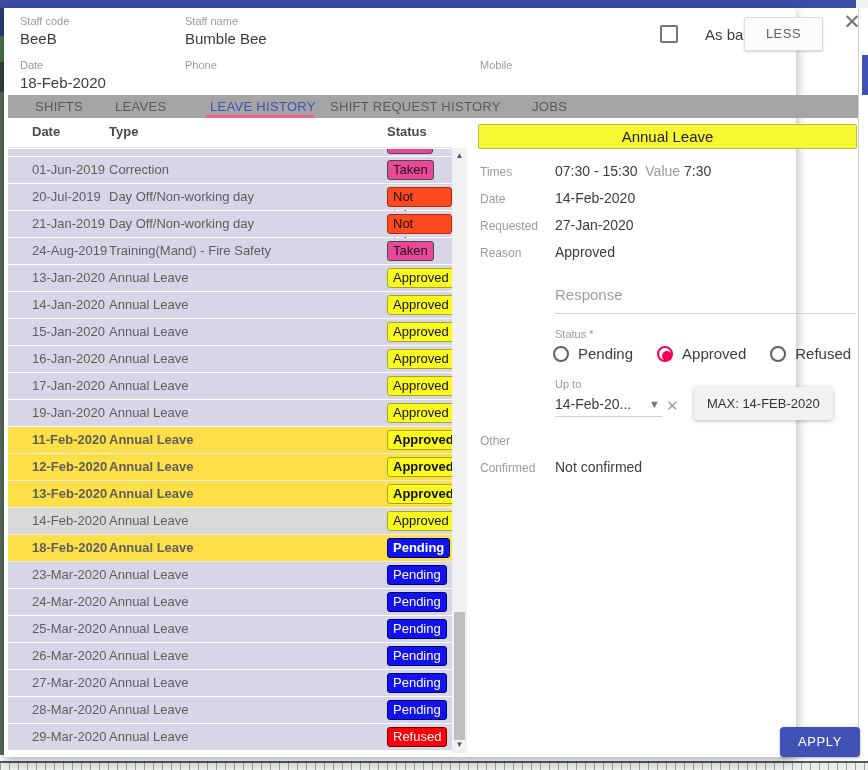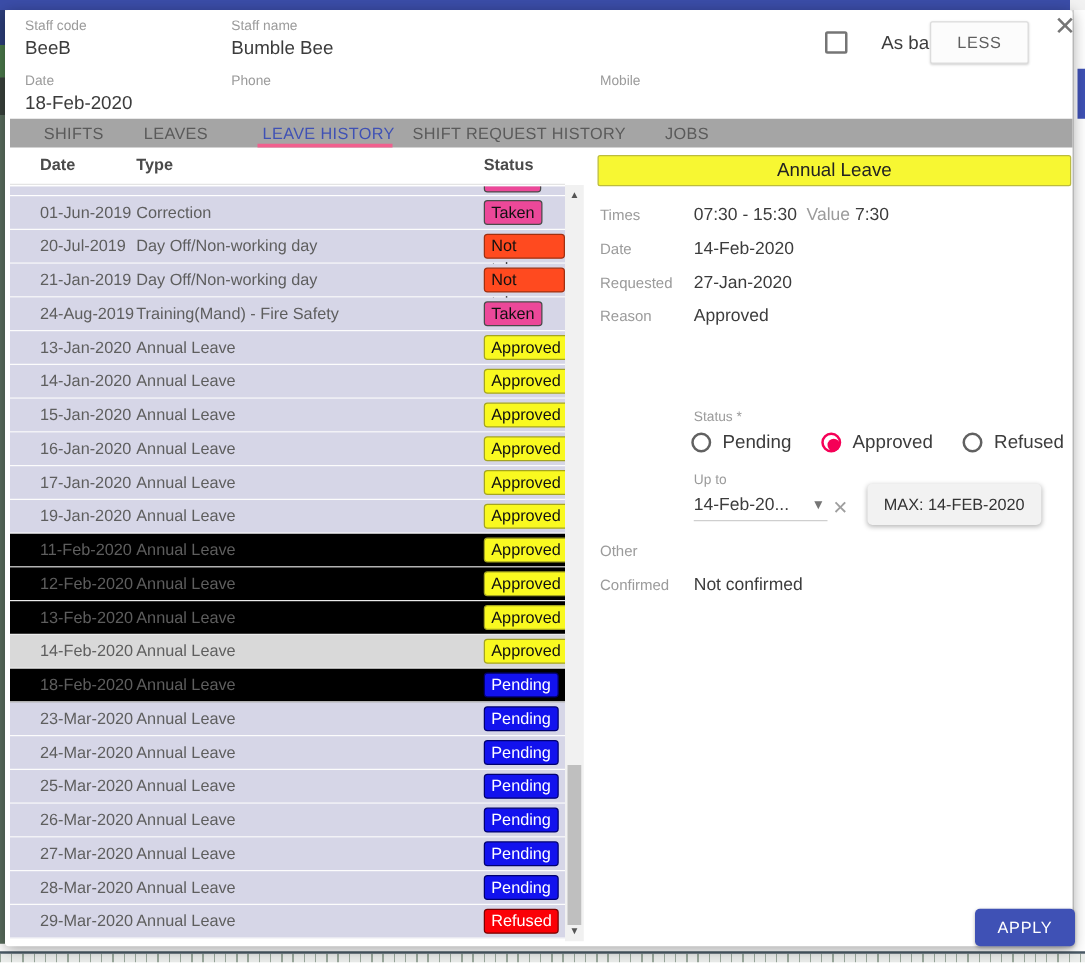--- a/index.html
+++ b/index.html
@@ -13,21 +13,21 @@
   .left-strip .b1{position:absolute;top:0;left:0;width:4px;height:28px;background:#2c3e7a;}
   .left-strip .b2{position:absolute;top:28px;left:0;width:4px;height:26px;background:#4b7a4b;}
   .left-strip .b3{position:absolute;top:54px;left:0;width:4px;height:30px;background:#39423c;}
   .right-strip { position:absolute; left:858px; top:8px; width:10px; height:747px; background:#ffffff; border-left:1px solid #d0d0d0; }
   .right-strip .blue { position:absolute; left:3px; top:47px; width:7px; height:40px; background:#3f51b5; }
   .bottom-strip { position:absolute; left:0; top:761px; width:868px; height:9px;
     border-top:2px solid #4a5a66;
     background:repeating-linear-gradient(90deg,#9aa89c 0 1px,#eceeec 1px 9px); }
 
   
-  .dialog { position:absolute; left:4px; top:8px; width:854px; height:749px; background:#ffffff;
+  .dialog { position:absolute; left:4px; top:8px; width:792px; height:749px; background:#ffffff;
     border-radius:3px; box-shadow:0 3px 12px rgba(0,0,0,0.35); }
 
   .flabel { font-size:11px; color:#9b9b9b; }
   .fvalue { font-size:15px; color:#3c3c3c; margin-top:3px; }
 
   .hdr-staff-code { position:absolute; left:16px; top:7px; }
   .hdr-staff-name { position:absolute; left:181px; top:7px; }
   .hdr-date  { position:absolute; left:16px; top:51px; }
   .hdr-phone { position:absolute; left:181px; top:51px; }
   .hdr-mobile{ position:absolute; left:476px; top:51px; }
@@ -54,21 +54,21 @@
   .thead { position:absolute; left:4px; top:116px; width:444px; height:24px; border-bottom:1px solid #e4e4e4; background:#fff; }
   .thead span { position:absolute; font-size:13px; color:#4a4a4a; font-weight:bold; }
   .th-date { left:24px; } .th-type { left:101px; } .th-status { left:379px; }
 
   .tlist { position:absolute; left:4px; top:141px; width:444px; height:604px; overflow:hidden; }
   .clip-row { position:relative; height:8px; overflow:hidden; background:#d6d6e7; border-bottom:1px solid #fff; }
   .clip-row .badge { position:absolute; left:379px; top:-15px; width:46px; height:20px; }
 
   .trow { position:relative; height:27px; cursor:pointer; }
   .bg-lavender { background:#d6d6e7; border-bottom:1px solid #fcfcfc; }
-  .bg-white    { background:#000000; border-bottom:1px solid #ececec; }
+  .bg-white    { background:#fde047; border-bottom:1px solid #ececec;font-weight:bold; }
   .bg-selected { background:#d9d9d9; border-bottom:1px solid #ececec; }
   .c-date { position:absolute; left:24px; top:0; line-height:26px; font-size:13px; color:#5e5e5e; }
   .c-type { position:absolute; left:101px; top:0; line-height:26px; font-size:13px; color:#5e5e5e; }
 
   .badge { position:absolute; left:379px; top:3px; padding:0 5px; height:20px; line-height:18px;
     font-size:13px; border-radius:3px; border:1px solid rgba(0,0,0,0.5); color:#111; }
   .badge-taken     { background:#ec4899; border-color:#4a4a4a; }
   .badge-not-taken { background:#ff4a1f; border-color:#a03010; }
   .badge-approved  { background:#f9f920; border-color:#a5a520; }
   .badge-pending   { background:#1212ee; border-color:#000070; color:#ffffff; }
@@ -330,20 +330,21 @@
 
   <span class="dl" style="top:184px">Date</span>
   <span class="dv" style="top:182px">14-Feb-2020</span>
 
   <span class="dl" style="top:211px">Requested</span>
   <span class="dv" style="top:209px">27-Jan-2020</span>
 
   <span class="dl" style="top:238px">Reason</span>
   <span class="dv" style="top:236px">Approved</span>
 
+  <div class="response">Response</div>
 
   <div class="status-label">Status *</div>
   <div class="radios">
     <span class="radio-opt">
       <span class="radio-circle"></span>
       <span class="radio-text">Pending</span>
     </span>
     <span class="radio-opt selected">
       <span class="radio-circle"></span>
       <span class="radio-text">Approved</span>

